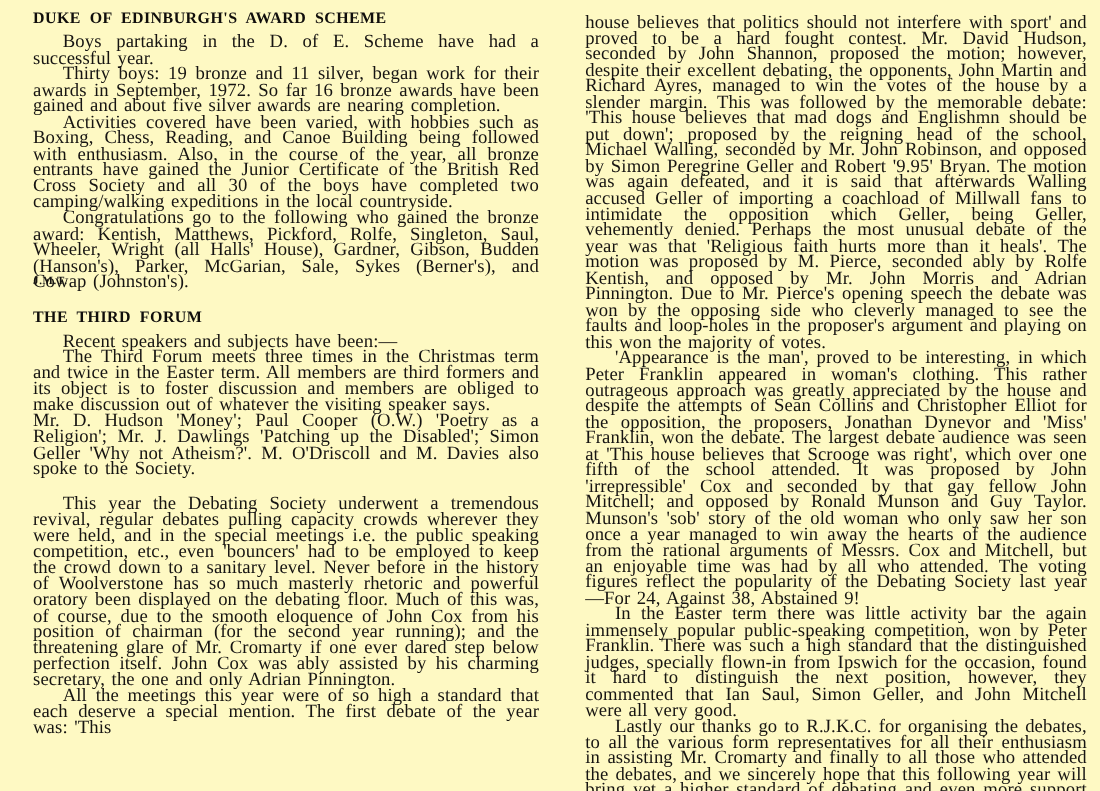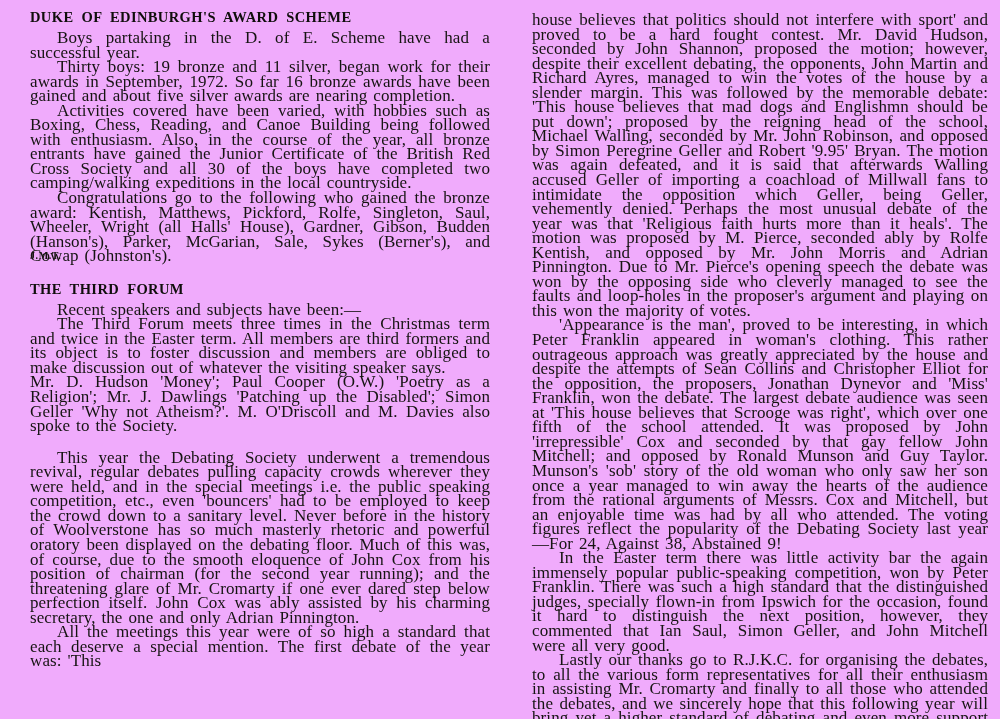--- a/index.html
+++ b/index.html
@@ -4,21 +4,21 @@
 <style>
   html, body {
     margin: 0;
     padding: 0;
     background: #e9e7e2;
   }
   .page {
     position: relative;
     width: 1000px;
     height: 719px;
-    background: #f0abfc;
+    background: #fef9c3;
     overflow: hidden;
     box-sizing: border-box;
     display: flex;
     padding: 9px 12px 0 30px;
     gap: 42px;
     font-family: "Liberation Serif", "DejaVu Serif", serif;
     color: #161412;
   }
   .col {
     box-sizing: border-box;

